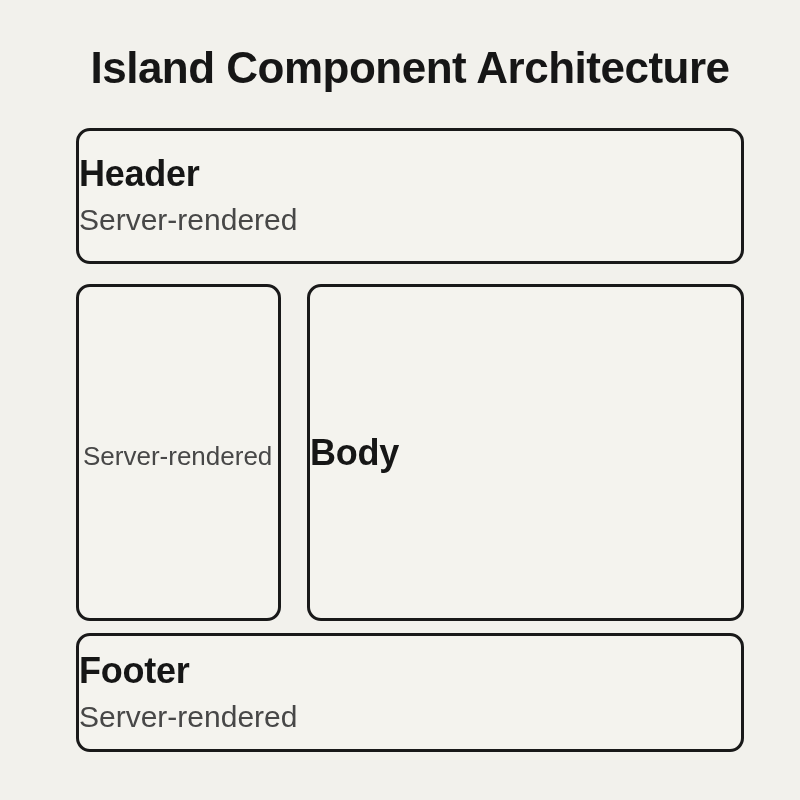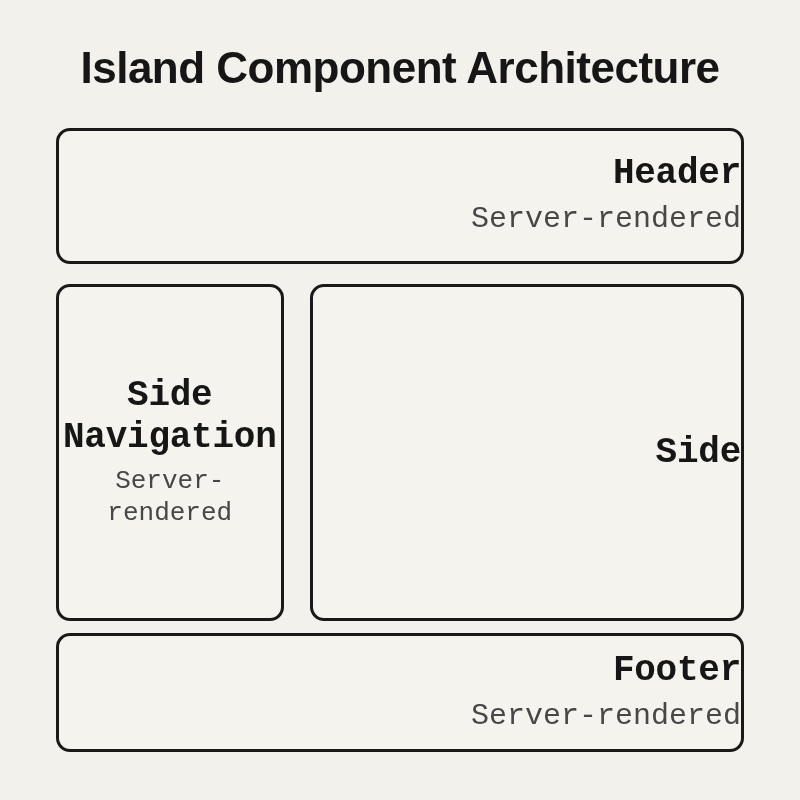--- a/index.html
+++ b/index.html
@@ -14,42 +14,41 @@
   body {
     width: 800px;
     height: 800px;
     background: var(--background);
     font-family: "Liberation Sans", "DejaVu Sans", sans-serif;
     overflow: hidden;
   }
   .canvas {
     width: 800px;
     height: 800px;
-    padding: 46px 56px 0 56px;
+    padding: 46px 56px 0 76px;
   }
   .diagram-title {
     margin: 0;
     text-align: center;
     font-size: 44px;
     line-height: 1.0;
     font-weight: bold;
     letter-spacing: -0.5px;
     color: var(--title-text);
     white-space: nowrap;
   }
   .box {
     background: var(--box-fill);
     border: 3px solid var(--border);
     border-radius: 14px;
     display: flex;
     flex-direction: column;
-    align-items: flex-end;
+    align-items: flex-start;
     justify-content: center;
     text-align: center;
-    font-family: Liberation Mono, monospace;
   }
   .box-label {
     font-size: 36px;
     font-weight: bold;
     line-height: 1.15;
     letter-spacing: -0.25px;
     color: var(--title-text);
   }
   .box-sublabel {
     margin-top: 7px;
@@ -89,26 +88,25 @@
 
   <h1 class="diagram-title">Island Component Architecture</h1>
 
   <div class="box header-box">
     <div class="box-label">Header</div>
     <div class="box-sublabel">Server-rendered</div>
   </div>
 
   <div class="middle-row">
     <div class="box sidenav-box">
-      <div class="box-label">Side Navigation</div>
       <div class="box-sublabel">Server-rendered</div>
     </div>
 
     <div class="box body-box">
-      <div class="box-label">Side</div>
+      <div class="box-label">Body</div>
     </div>
   </div>
 
   <div class="box footer-box">
     <div class="box-label">Footer</div>
     <div class="box-sublabel">Server-rendered</div>
   </div>
 
 </div>
 

